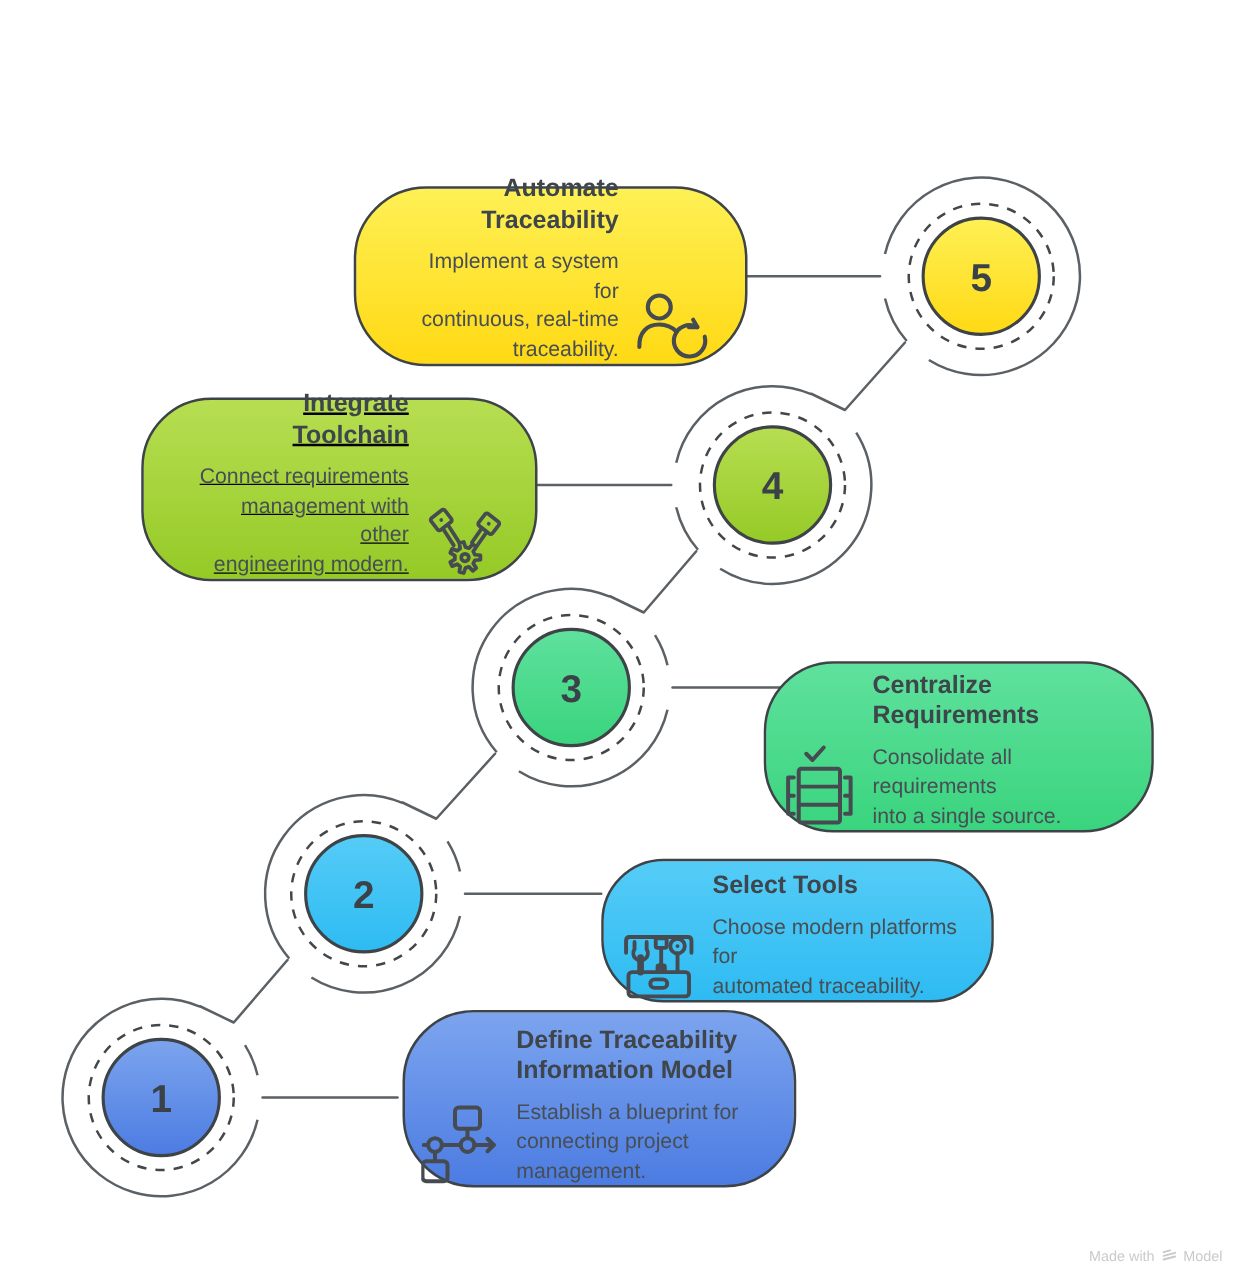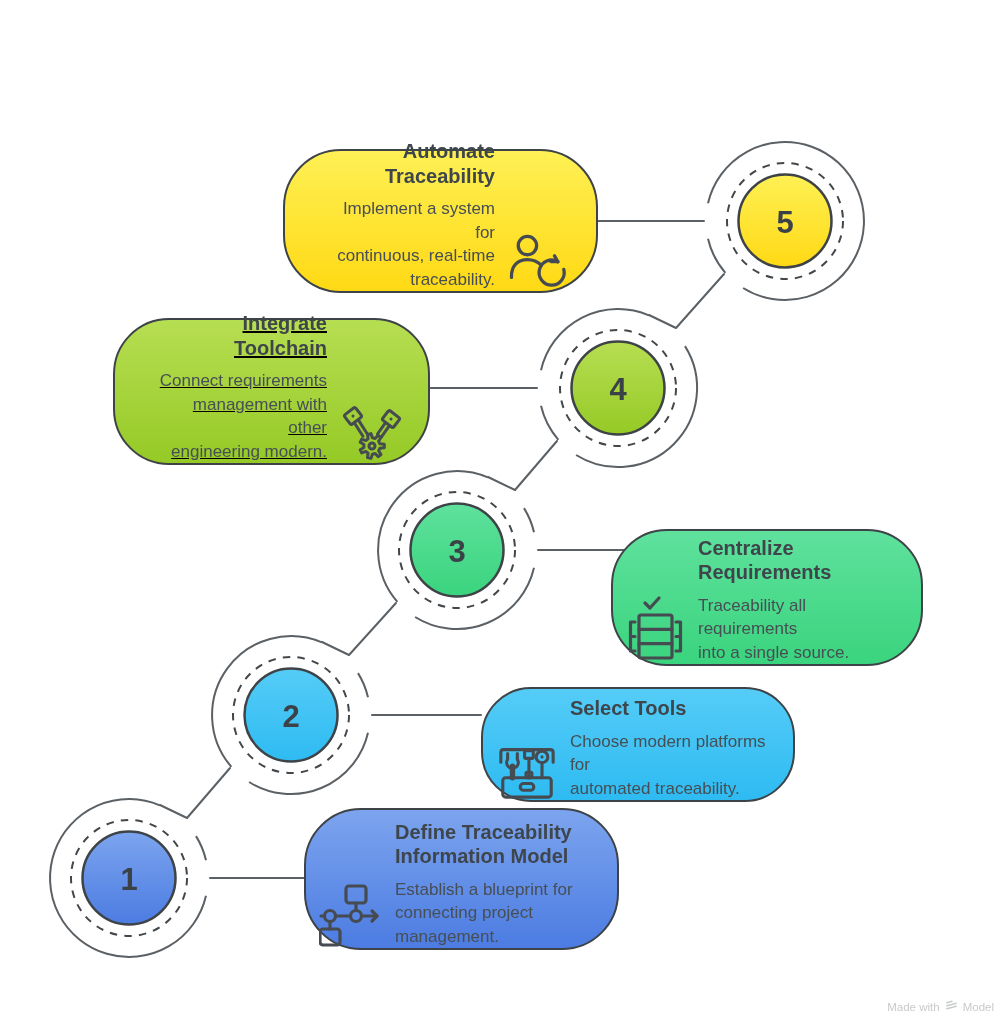--- a/index.html
+++ b/index.html
@@ -35,27 +35,27 @@
     margin-top:9px;white-space:pre-line;
   }
   .icon-right{padding:0 24px 0 38px;}
   .icon-right .txt{text-align:right;}
   .icon-right .card-icon{margin-left:13px;}
   .icon-left{padding:0 22px 0 13px;}
   .icon-left .txt{text-align:left;}
   .icon-left .card-icon{margin-right:12px;}
   .card-icon{flex:0 0 auto;color:var(--icon,#454b50);display:flex;align-items:center;}
   .card-icon svg{display:block;}
-  .card1{left:304px;top:808px;width:315px;height:142px;border-radius:57px;}
+  .card1{left:322px;top:808px;width:315px;height:142px;border-radius:57px;}
   .card2{left:481px;top:687px;width:314px;height:115px;border-radius:50px;}
   .card3{left:611px;top:481px;width:312px;height:137px;border-radius:56px;margin-top:48px;}
   .card4{left:113px;top:318px;width:317px;height:147px;border-radius:56px;text-decoration:underline;}
   .card5{left:283px;top:149px;width:315px;height:144px;border-radius:58px;}
   .napkin{
-    position:absolute;right:14px;bottom:16px;
+    position:absolute;right:30px;bottom:16px;
     display:flex;align-items:center;gap:5px;
     font-size:11.5px;color:var(--footer,#c8cacc);
   }
 </style>
 </head>
 <body>
 
 <div class="canvas">
 
 
@@ -163,21 +163,21 @@
         <path d="M19,9 L24,14 L33,4"></path>
         <rect x="13" y="21" width="33" height="43" rx="2"></rect>
         <path d="M13,35.3 H46 M13,49.7 H46"></path>
         <path d="M9,28 H4.5 M9,42.5 H4.5 M9,57 H4.5 M4.5,28 V57"></path>
         <path d="M50,28 H54.5 M50,42.5 H54.5 M50,57 H54.5 M54.5,28 V57"></path>
       </svg>
     </div>
     <div class="txt">
       <div class="title">Centralize
 Requirements</div>
-      <div class="desc">Traceability all requirements
+      <div class="desc">Consolidate all requirements
 into a single source.</div>
     </div>
   </div>
 
   <div class="card card2 icon-left" style="background: linear-gradient(rgb(85, 204, 247), rgb(46, 187, 242));">
     <div class="card-icon">
       <svg width="62" height="62" viewBox="0 0 64 64" fill="none" stroke="currentColor" stroke-width="3.2" stroke-linecap="round" stroke-linejoin="round">
         <path d="M5,25 V15 Q5,12 8,12 H56 Q59,12 59,15 V25"></path>
         <path d="M12,16 V22 A6,6 0 1 0 22,22 V16"></path>
         <path d="M17,29 V41" stroke-width="5.5"></path>

